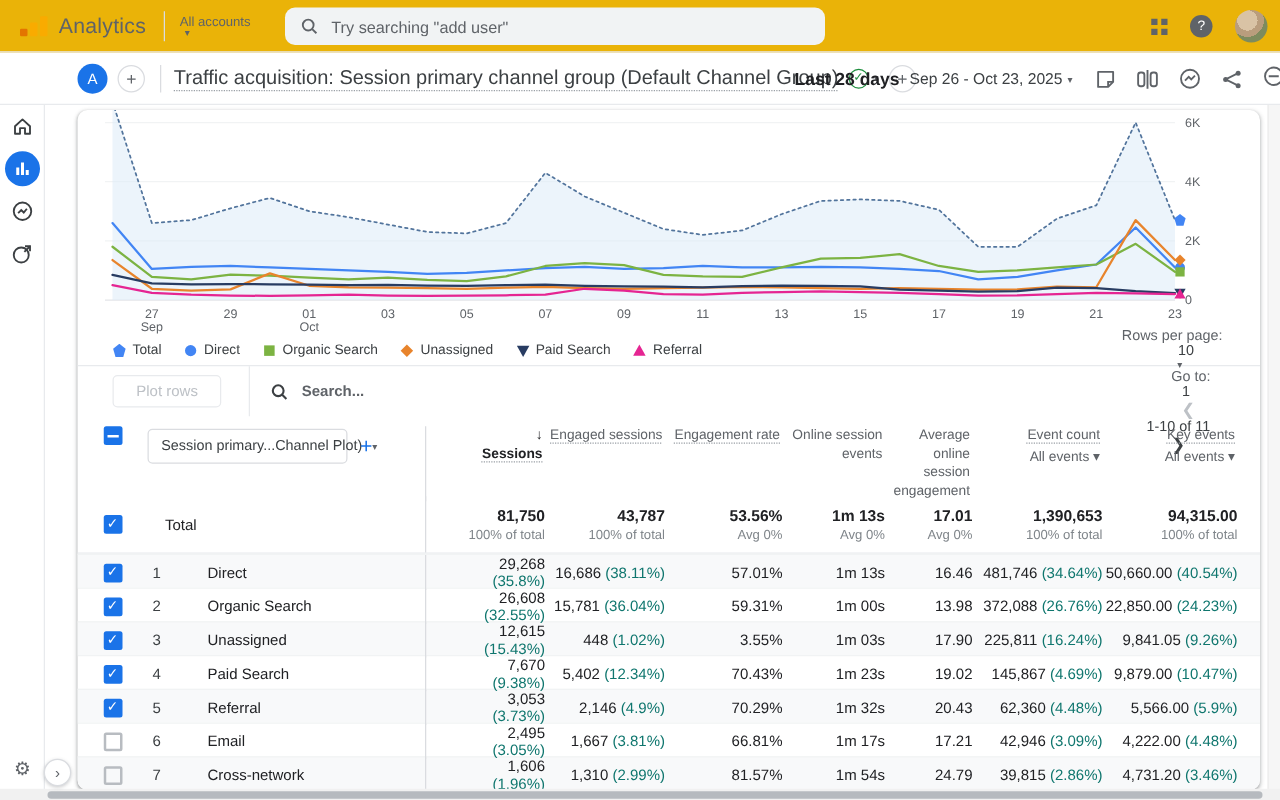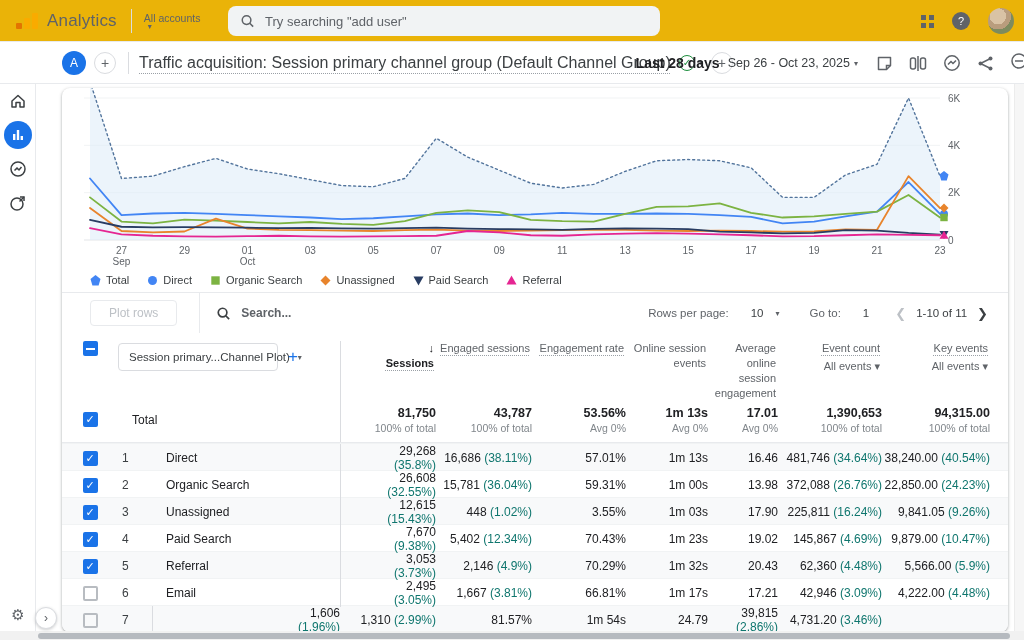--- a/index.html
+++ b/index.html
@@ -73,21 +73,21 @@
 
   
   .ctoolbar { height:41px; border-top:1px solid #e8eaed; display:flex; align-items:center; }
   .plot-rows { margin-left:28px; height:26px; padding:0 18px; border:1px solid #e8eaed; border-radius:4px;
     background:#fff; color:#bdc1c6; font-size:12px; font-family:inherit; cursor:default; }
   .tool-div { width:1px; height:40px; background:#e8eaed; margin-left:22px; }
   .tsearch { display:flex; align-items:center; margin-left:16px; flex:0 0 auto; }
   .tsearch input { border:none; outline:none; font-size:12px; color:#3c4043; margin-left:10px; width:200px;
     font-family:inherit; font-weight:bold; }
   .tsearch input::placeholder { color:#5f6368; font-weight:bold; }
-  .tool-right { margin-left:auto; display:flex; align-items:center; font-size:11.5px; color:#3c4043; padding-right:20px; }
+  .tool-right { margin-left:auto; display:flex; align-items:center; font-size:11.5px; color:#3c4043; padding-right:30px;flex-direction:column; }
   .rpp-lbl { color:#5f6368; }
   .rpp-val { margin-left:22px; cursor:pointer; }
   .rpp-car { font-size:8px; color:#5f6368; margin-left:12px; cursor:pointer; }
   .goto-lbl { margin-left:30px; color:#5f6368; }
   .goto-val { margin-left:22px; cursor:pointer; }
   .pg-prev { margin-left:26px; color:#bdc1c6; font-size:13px; cursor:default; }
   .pg-count { margin-left:10px; }
   .pg-next { margin-left:10px; color:#3c4043; font-size:13px; font-weight:bold; cursor:pointer; }
 
   
@@ -416,21 +416,21 @@
           <span class="chname">Direct</span>
           <div class="cell-r mdiv">
             <span class="dv">29,268</span>
             <span class="dp"> (35.8%)</span>
           </div>
           <div class="cell-r"><span class="dv">16,686</span><span class="dp"> (38.11%)</span></div>
           <div class="cell-r"><span class="dv">57.01%</span></div>
           <div class="cell-r"><span class="dv">1m 13s</span></div>
           <div class="cell-r"><span class="dv">16.46</span></div>
           <div class="cell-r"><span class="dv">481,746</span><span class="dp"> (34.64%)</span></div>
-          <div class="cell-r"><span class="dv">38,240.00</span><span class="dp"> (40.54%)</span></div>
+          <div class="cell-r"><span class="dv">50,660.00</span><span class="dp"> (40.54%)</span></div>
         </div>
         <div class="trow drow">
           <span class="checkcell">
             <span class="cbx on">✓</span>
           </span>
           <span class="rownum">2</span>
           <span class="chname">Organic Search</span>
           <div class="cell-r mdiv">
             <span class="dv">26,608</span>
             <span class="dp"> (32.55%)</span>
@@ -508,20 +508,21 @@
           <div class="cell-r"><span class="dv">1m 17s</span></div>
           <div class="cell-r"><span class="dv">17.21</span></div>
           <div class="cell-r"><span class="dv">42,946</span><span class="dp"> (3.09%)</span></div>
           <div class="cell-r"><span class="dv">4,222.00</span><span class="dp"> (4.48%)</span></div>
         </div>
         <div class="trow drow alt">
           <span class="checkcell">
             <span class="cbx off"></span>
           </span>
           <span class="rownum">7</span>
+          <span class="chname">Cross-network</span>
           <div class="cell-r mdiv">
             <span class="dv">1,606</span>
             <span class="dp"> (1.96%)</span>
           </div>
           <div class="cell-r"><span class="dv">1,310</span><span class="dp"> (2.99%)</span></div>
           <div class="cell-r"><span class="dv">81.57%</span></div>
           <div class="cell-r"><span class="dv">1m 54s</span></div>
           <div class="cell-r"><span class="dv">24.79</span></div>
           <div class="cell-r"><span class="dv">39,815</span><span class="dp"> (2.86%)</span></div>
           <div class="cell-r"><span class="dv">4,731.20</span><span class="dp"> (3.46%)</span></div>

